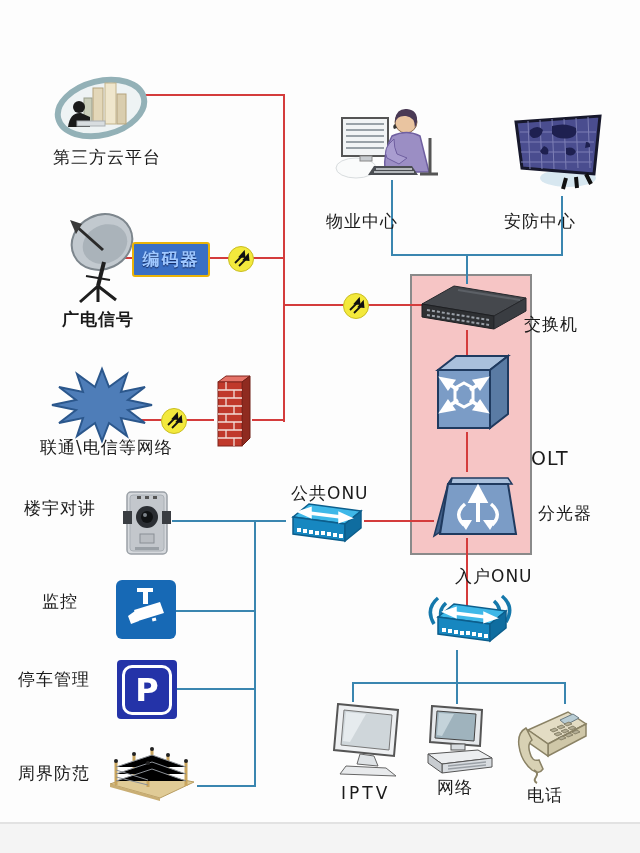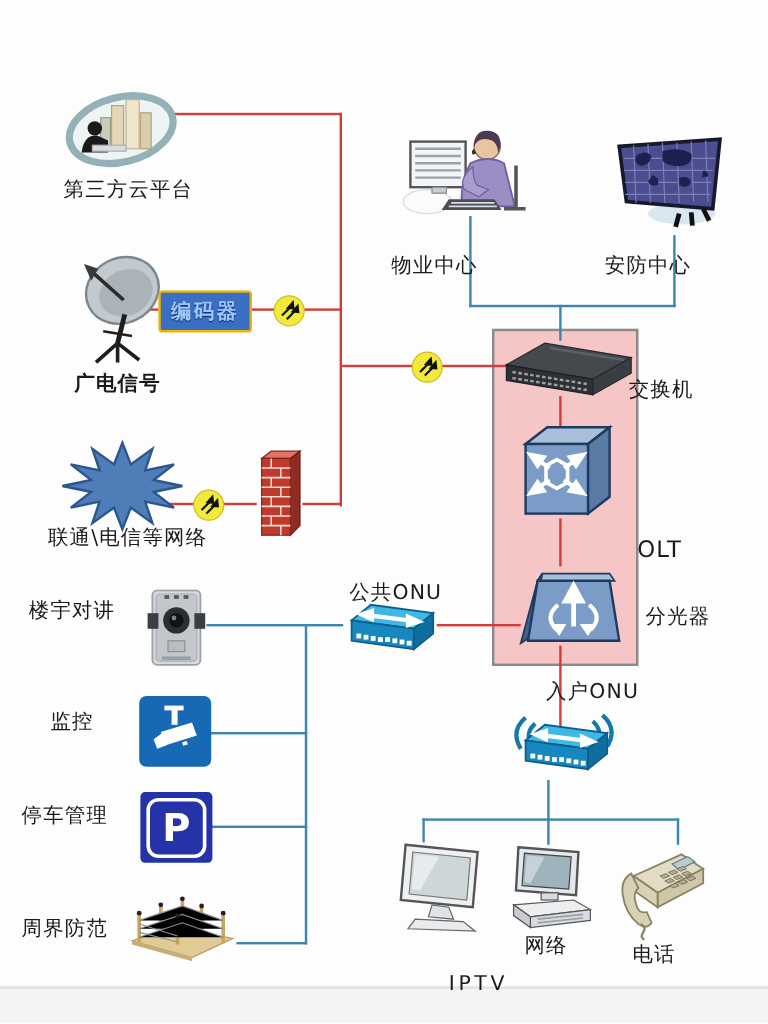--- a/index.html
+++ b/index.html
@@ -360,21 +360,21 @@
 
   <div class="node" style="left:332px;top:698px;">
     <svg width="78" height="82" viewBox="0 0 78 82">
       <polygon points="6,6 66,12 62,58 2,52" fill="#eef0f2" stroke="#555" stroke-width="2"></polygon>
       <polygon points="12,12 60,17 57,52 9,47" fill="#cfd6da" stroke="#777"></polygon>
       <polygon points="14,14 34,16 18,44 11,43" fill="#e6ebee"></polygon>
       <polygon points="28,56 42,58 46,68 25,66" fill="#dfe3e6" stroke="#666"></polygon>
       <polygon points="14,68 54,70 64,78 8,76" fill="#e8eaec" stroke="#666"></polygon>
     </svg>
   </div>
-  <span class="lbl" style="left:341px;top:810px;letter-spacing:3px;margin-left:33px;">IPTV</span>
+  <span class="lbl" style="left:341px;top:783px;letter-spacing:3px;">IPTV</span>
 
   <div class="node" style="left:424px;top:702px;">
     <svg width="72" height="80" viewBox="0 0 72 80">
       <polygon points="8,4 58,8 56,44 6,40" fill="#e6e9ec" stroke="#555" stroke-width="2"></polygon>
       <polygon points="13,9 52,12 50,39 11,36" fill="#9fb3bd" stroke="#444"></polygon>
       <polygon points="15,11 30,12 18,34 13,33" fill="#c4d3da"></polygon>
       <rect x="27" y="42" width="14" height="6" fill="#d8dce0" stroke="#555"></rect>
       <polygon points="4,52 54,48 68,56 18,62" fill="#eceef0" stroke="#555"></polygon>
       <polygon points="18,62 68,56 68,65 18,71" fill="#d8dce0" stroke="#555"></polygon>
       <polygon points="4,52 18,62 18,71 4,61" fill="#c8ccd0" stroke="#555"></polygon>

